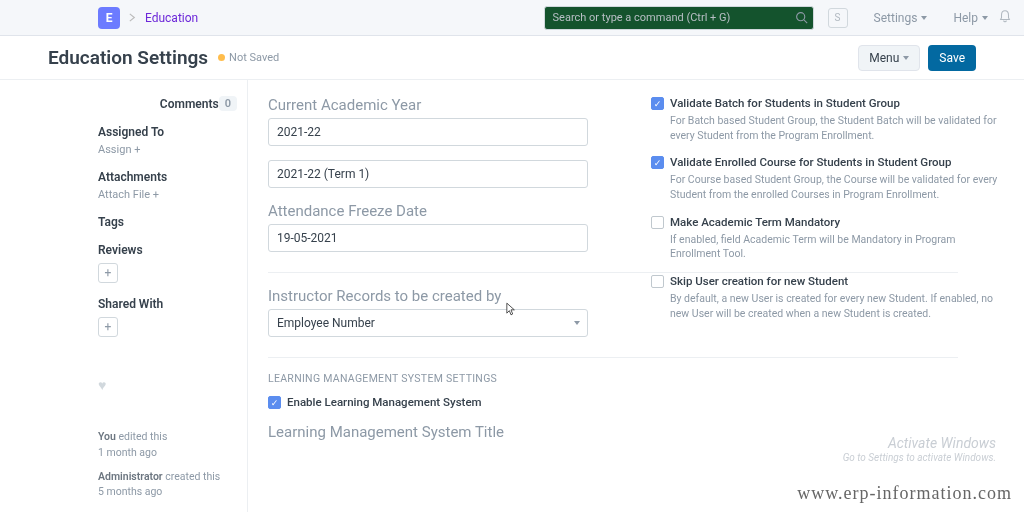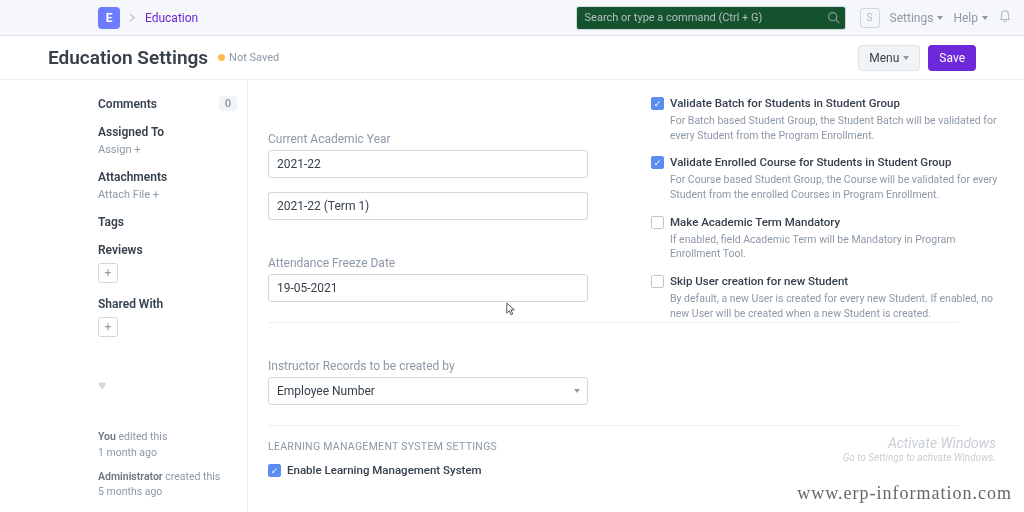--- a/index.html
+++ b/index.html
@@ -11,49 +11,49 @@
 .logo-sq { width: 22px; height: 22px; background: #6c7bff; border-radius: 4px; color: #fff; display: flex; align-items: center; justify-content: center; font-weight: 700; font-size: 12px; margin-left: 86px; }
 .crumb-sep { color: #bbb; margin: 0 8px; display: inline-flex; }
 .crumb-sep svg { width: 9px; height: 9px; }
 .crumb-text { color: #6d28d9; font-size: 12px; }
 .search-wrap { margin-left: auto; position: relative; }
 .search-input { width: 270px; height: 24px; border: 1px solid #d1d8dd; border-radius: 3px; padding: 0 28px 0 8px; font-size: 11px; color: #8d99a6; background: #14532d; }
 .search-input::placeholder { color: #b8bfc5; }
 .search-icon-w { position: absolute; right: 6px; top: 5px; color: #8d99a6; }
 .top-right { display: flex; align-items: center; gap: 10px; margin-left: 14px; }
 .user-sq { width: 20px; height: 20px; border: 1px solid #d1d8dd; border-radius: 3px; color: #b0b8c0; display: flex; align-items: center; justify-content: center; font-size: 10px; }
-.top-link { color: #8d99a6; font-size: 12px; display: inline-flex; align-items: center; gap: 4px; cursor: pointer; }
+.top-link { color: #8d99a6; font-size: 12px; display: inline-flex; align-items: center; gap: 4px; cursor: pointer; margin-left: 16px; }
 .caret { display: inline-block; width: 0; height: 0; border-left: 3px solid transparent; border-right: 3px solid transparent; border-top: 4px solid #8d99a6; }
 .bell { color: #b0b8c0; }
 
 
 .titlebar { height: 44px; display: flex; align-items: center; padding: 0 48px; border-bottom: 1px solid #eceff2; }
 .page-title { font-size: 19px; font-weight: 600; color: #36414c; }
 .dot { width: 7px; height: 7px; background: #ffbd4c; border-radius: 50%; margin: 0 4px 0 10px; }
 .notsaved { font-size: 11px; color: #8d99a6; }
 .title-actions { margin-left: auto; display: flex; gap: 8px; }
 .btn { padding: 5px 10px; border-radius: 4px; font-size: 12px; border: 1px solid transparent; cursor: pointer; display: inline-flex; align-items: center; gap: 4px; }
 .btn-menu { background: #f0f4f7; color: #36414c; border-color: #e0e4eb; }
-.btn-primary { background: #6d28d9; color: #fff; }
+.btn-primary { background: #0369a1; color: #fff; }
 
 
 .main { display: flex; height: calc(100% - 80px); }
 .sidebar { width: 150px; margin-left: 98px; padding: 16px 10px 16px 0; border-right: 1px solid #eceff2; font-size: 12px; color: #6c7680; }
-.side-row { display: flex; justify-content: space-between; align-items: center; font-weight: 600; color: #36414c; margin-bottom: 6px; }
+.side-row { display: flex; justify-content: flex-end; align-items: center; font-weight: 600; color: #36414c; margin-bottom: 6px; }
 .badge { background: #f0f4f7; color: #8d99a6; border-radius: 4px; padding: 1px 6px; font-size: 11px; }
 .side-head { font-weight: 600; color: #36414c; margin-top: 14px; }
 .side-sub { color: #8d99a6; margin-top: 4px; font-size: 11px; }
 .plus-btn { width: 20px; height: 20px; border: 1px solid #d1d8dd; border-radius: 3px; display: flex; align-items: center; justify-content: center; color: #8d99a6; margin-top: 6px; font-size: 12px; cursor: pointer; }
 .heart { color: #d1d8dd; margin-top: 40px; font-size: 14px; }
 .meta { margin-top: 36px; font-size: 10.5px; color: #8d99a6; line-height: 1.5; }
 .meta b { color: #6c7680; font-weight: 600; }
 
 .form-area { flex: 1; padding: 16px 20px; display: flex; gap: 30px; overflow: hidden; position: relative; }
 .col { flex: 1; min-width: 0; }
-.label { font-size: 12px; color: #8d99a6; margin-bottom: 4px; margin-top: 36px; }
+.label { font-size: 15px; color: #8d99a6; margin-bottom: 4px; }
 .field { margin-bottom: 14px; }
 .text-input { width: 320px; height: 28px; border: 1px solid #d1d8dd; border-radius: 3px; padding: 0 8px; font-size: 12px; color: #36414c; }
 .select-wrap { position: relative; width: 320px; }
 .select-input { width: 100%; height: 28px; border: 1px solid #d1d8dd; border-radius: 3px; padding: 0 8px; font-size: 12px; color: #36414c; background: #fff; }
 .select-caret { position: absolute; right: 8px; top: 12px; }
 
 .check-row { display: flex; align-items: flex-start; gap: 6px; margin-bottom: 4px; }
 .cb { width: 13px; height: 13px; border: 1px solid #5b8def; border-radius: 2px; display: inline-flex; align-items: center; justify-content: center; background: #5b8def; color: #fff; font-size: 9px; margin-top: 1px; flex-shrink: 0; }
 .cb.empty { background: #fff; border-color: #c0c8ce; }
 .cb-label { font-size: 11.5px; color: #36414c; font-weight: 500; }

